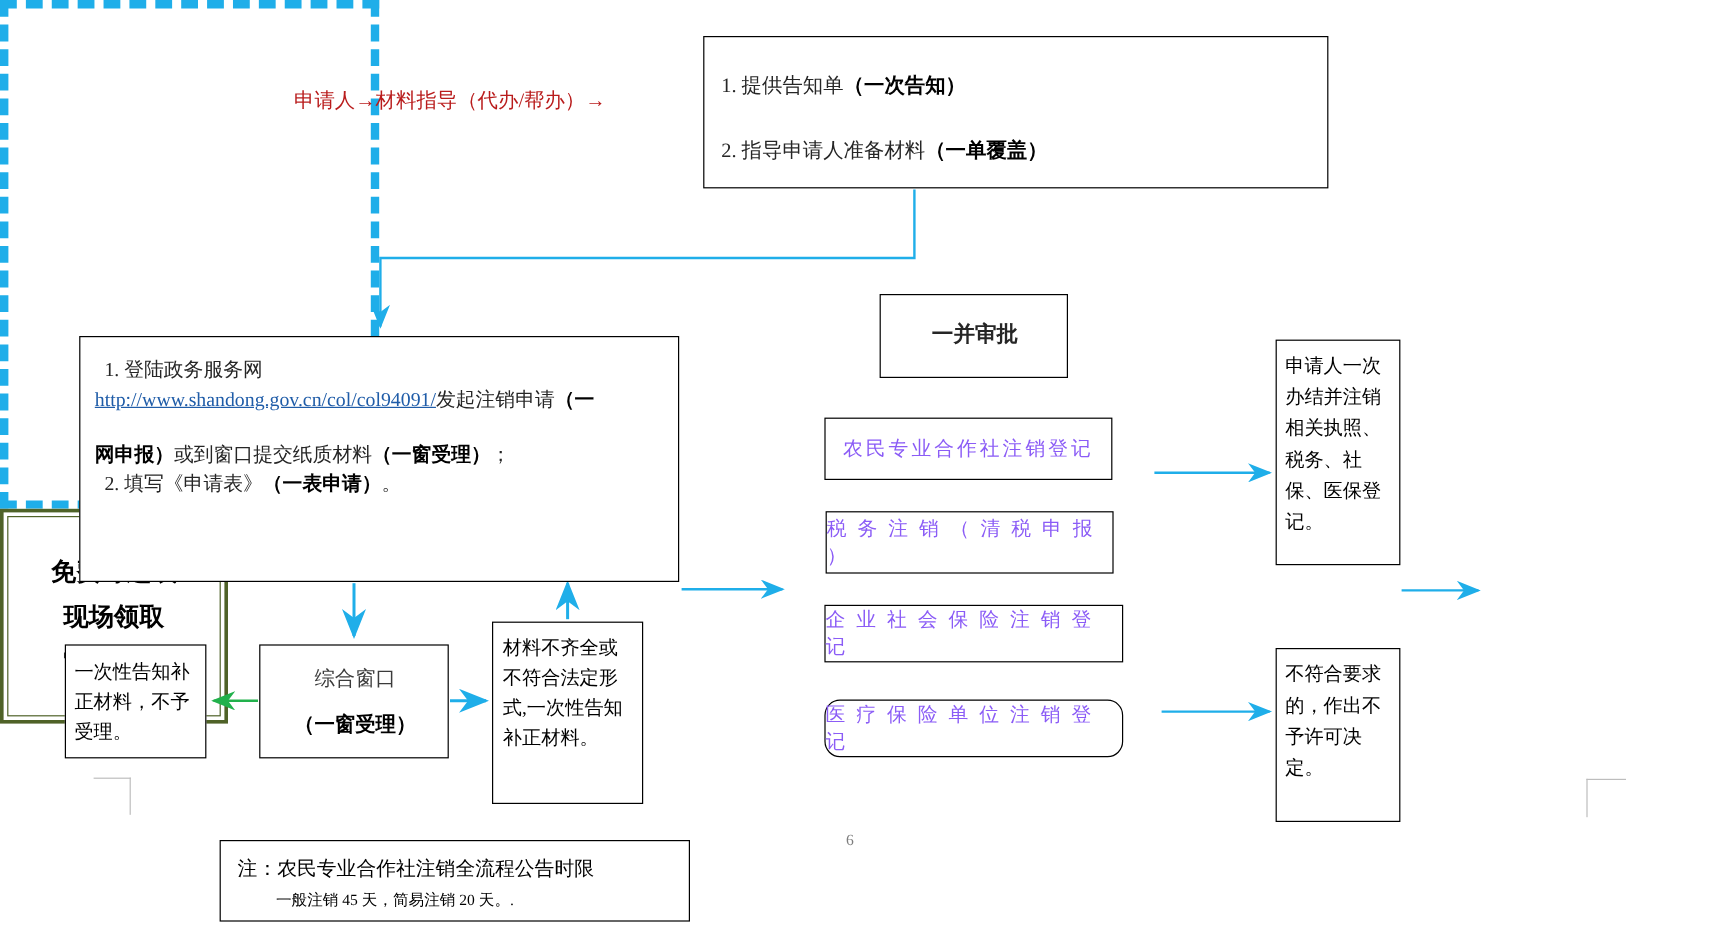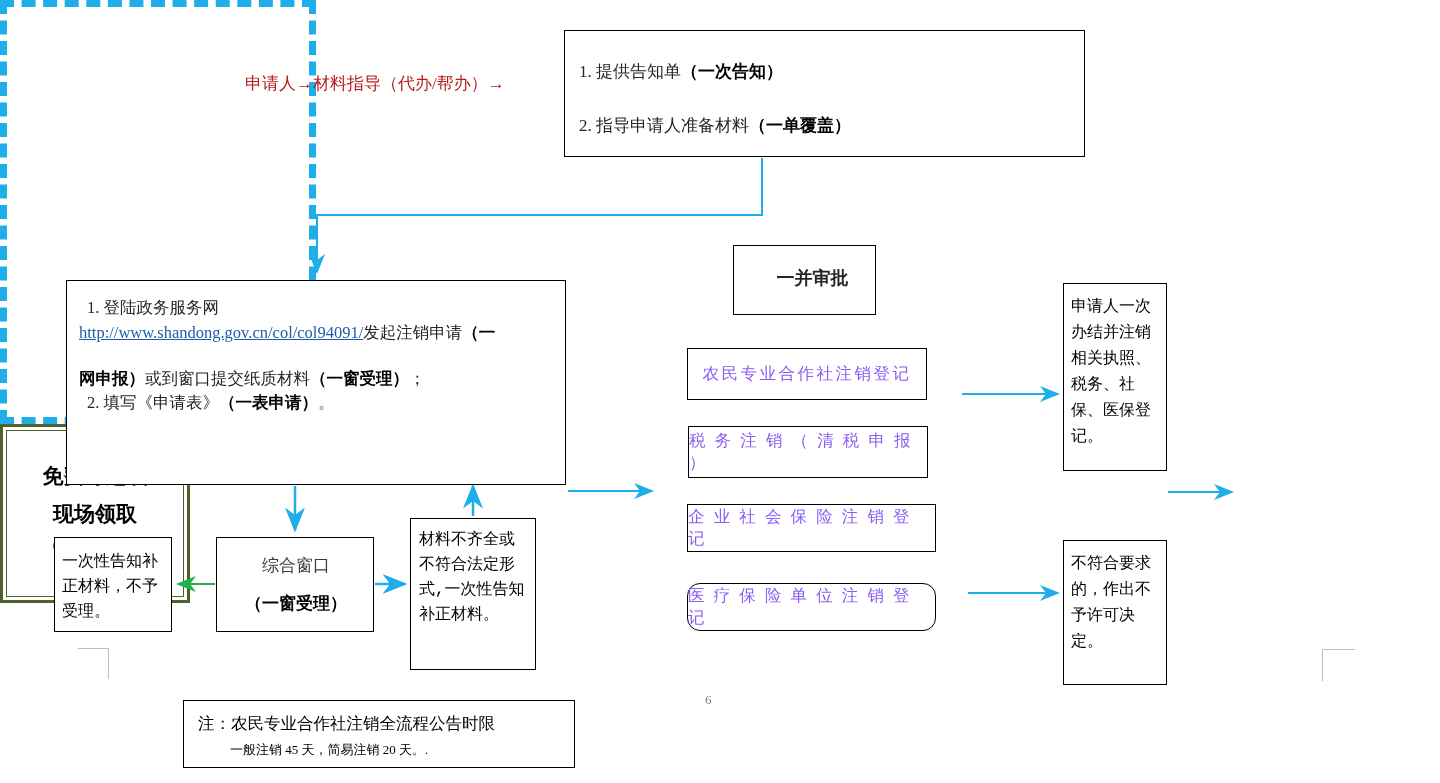--- a/index.html
+++ b/index.html
@@ -15,21 +15,21 @@
   .txt{position:absolute;box-sizing:border-box;}
 
   
   #flow-label{
     left:245px;top:72px;width:300px;
     font-size:17px;line-height:24px;letter-spacing:0px;
     color:#b91c1c;white-space:nowrap;
   }
 
   
-  #notice-box{left:564px;top:30px;width:521px;height:127px;padding-left:35px;}
+  #notice-box{left:586px;top:30px;width:521px;height:127px;padding-left:35px;}
   #notice-box .line{
     position:absolute;left:14px;font-size:17px;line-height:22px;color:#262626;
     white-space:nowrap;
   }
   #notice-box .line.l1{top:30px;}
   #notice-box .line.l2{top:84px;}
   #notice-box .line b{font-weight:bold;color:#000;}
 
   
   #apply-box{left:66px;top:280px;width:500px;height:205px;}
@@ -42,34 +42,34 @@
   #apply-box .url{color:#1f5ca8;text-decoration:underline;}
 
   
   #reject-box{left:54px;top:537px;width:118px;height:95px;}
   #reject-box .c{position:absolute;left:7px;top:10px;width:104px;font-size:16px;line-height:25px;color:#000;}
 
   #window-box{left:216px;top:537px;width:158px;height:95px;}
   #window-box .t1{position:absolute;left:0;top:16px;width:158px;text-align:center;font-size:17px;color:#3b3b3b;}
   #window-box .t2{position:absolute;left:0;top:54px;width:158px;text-align:center;font-size:17px;font-weight:bold;color:#000;}
 
-  #supp-box{left:410px;top:518px;width:126px;height:152px;font-family:Liberation Mono, monospace;}
+  #supp-box{left:410px;top:518px;width:126px;height:152px;}
   #supp-box .c{position:absolute;left:8px;top:9px;width:110px;font-size:16px;line-height:25px;color:#000;}
 
   
   #note-box{left:183px;top:700px;width:392px;height:68px;}
   #note-box .n1{position:absolute;left:14px;top:10px;font-size:16.5px;line-height:25px;white-space:nowrap;color:#000;}
   #note-box .n2{position:absolute;left:46px;top:36px;font-size:13px;line-height:25px;white-space:nowrap;color:#000;}
 
   
   #joint-region{
     left:658px;top:280px;width:302px;height:410px;
     border:7px dashed #1FAEE9;background:transparent;
   }
-  #joint-title{left:733px;top:245px;width:143px;height:70px;}
+  #joint-title{left:733px;top:245px;width:157px;height:70px;}
   #joint-title .c{
     position:absolute;left:0;top:20px;width:157px;text-align:center;
     font-size:18px;font-weight:bold;color:#262626;
   }
   .item-box{border:1px solid #000;background:#fff;position:absolute;box-sizing:border-box;}
   .item-box .c{
     position:absolute;left:0;top:0;width:100%;height:100%;
     display:flex;align-items:center;justify-content:center;
     font-size:16.5px;letter-spacing:2.5px;color:#8b5cf6;
   }

